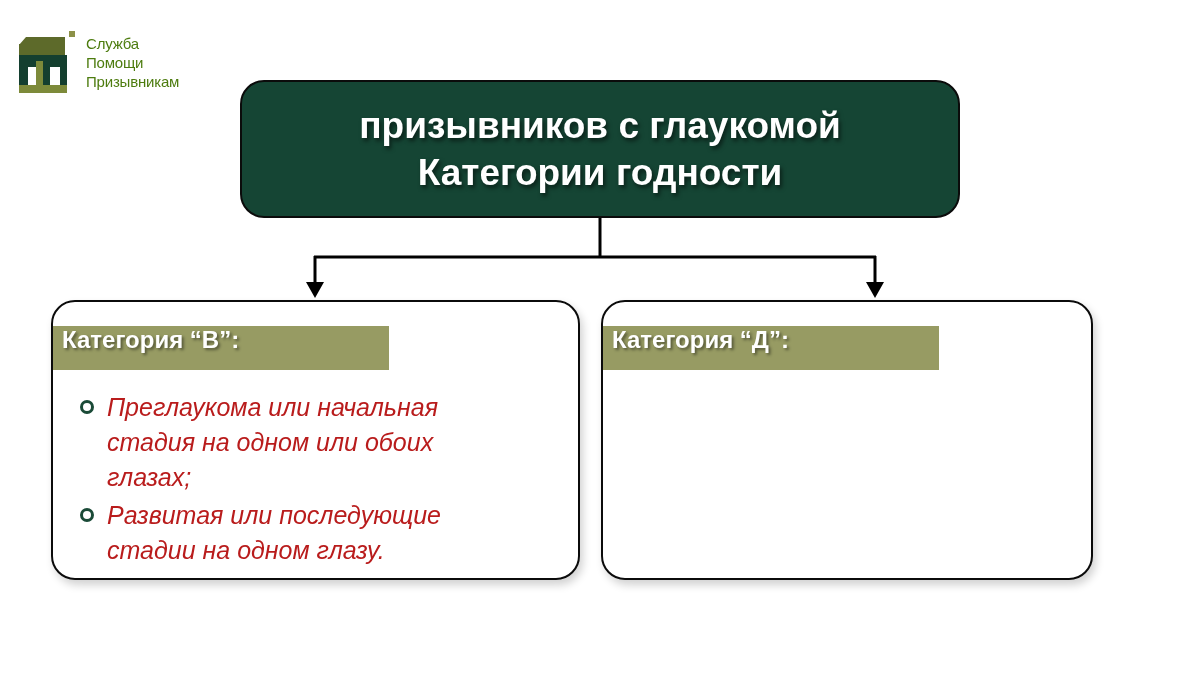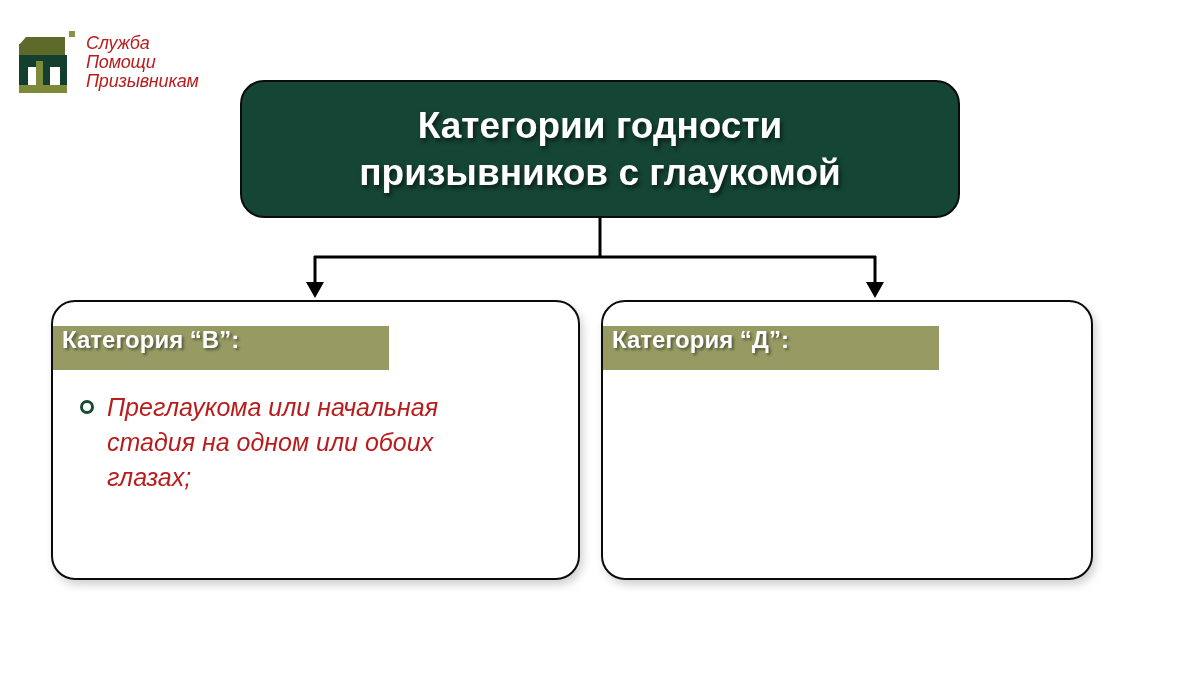--- a/index.html
+++ b/index.html
@@ -2,21 +2,21 @@
 <html><head>
   <meta charset="utf-8">
   <style>
     * { box-sizing: border-box; margin: 0; padding: 0; }
     html, body { width: 1200px; height: 675px; background: #ffffff; overflow: hidden; }
     body { position: relative; font-family: "Liberation Sans", "DejaVu Sans", sans-serif; }
 
     
     .logo { position: absolute; left: 19px; top: 31px; width: 180px; height: 62px; }
     .logo-mark { position: absolute; left: 0; top: 0; width: 56px; height: 62px; }
-    .logo-text { position: absolute; left: 67px; top: 3px; font-size: 18px; line-height: 19px; color: #b91c1c; letter-spacing: -0.2px; font-style: italic; }
+    .logo-text { position: absolute; left: 67px; top: 3px; font-size: 15px; line-height: 19px; color: #4d7c0f; letter-spacing: -0.2px; }
     .logo-text div { white-space: nowrap; }
 
     
     .title-box {
       position: absolute; left: 240px; top: 80px; width: 720px; height: 138px;
       background: #154534; border: 2px solid #0b0b0b; border-radius: 24px;
       display: flex; align-items: center; justify-content: center; text-align: center;
     }
     .title-text {
       color: #ffffff; font-weight: bold; font-size: 37px; line-height: 47px;
@@ -81,22 +81,22 @@
   </svg>
   <div class="logo-text">
     <div>Служба</div>
     <div>Помощи</div>
     <div>Призывникам</div>
   </div>
 </div>
 
 <div class="title-box">
   <div class="title-text">
+    <div>призывников с глаукомой</div>
     <div>Категории годности</div>
-    <div>призывников с глаукомой</div>
   </div>
 </div>
 
 <svg class="connector" viewBox="0 0 1200 675">
   <g stroke="#000" stroke-width="3" fill="none">
     <line x1="600" y1="218" x2="600" y2="257"></line>
     <line x1="314" y1="257" x2="876" y2="257"></line>
     <line x1="315" y1="256" x2="315" y2="284"></line>
     <line x1="875" y1="256" x2="875" y2="284"></line>
   </g>
@@ -106,20 +106,24 @@
 
 <div class="card card-left">
   <div class="card-label">
     <span>Категория “В”:</span>
   </div>
   <ul class="bullets">
     <li class="bullet">
       <span class="bullet-icon"></span>
       <span>Преглаукома или начальная стадия на одном или обоих глазах;</span>
     </li>
+    <li class="bullet">
+      <span class="bullet-icon"></span>
+      <span>Развитая или последующие стадии на одном глазу.</span>
+    </li>
   </ul>
 </div>
 
 <div class="card card-right">
   <div class="card-label">
     <span>Категория “Д”:</span>
   </div>
 </div>
 
 </body></html>

